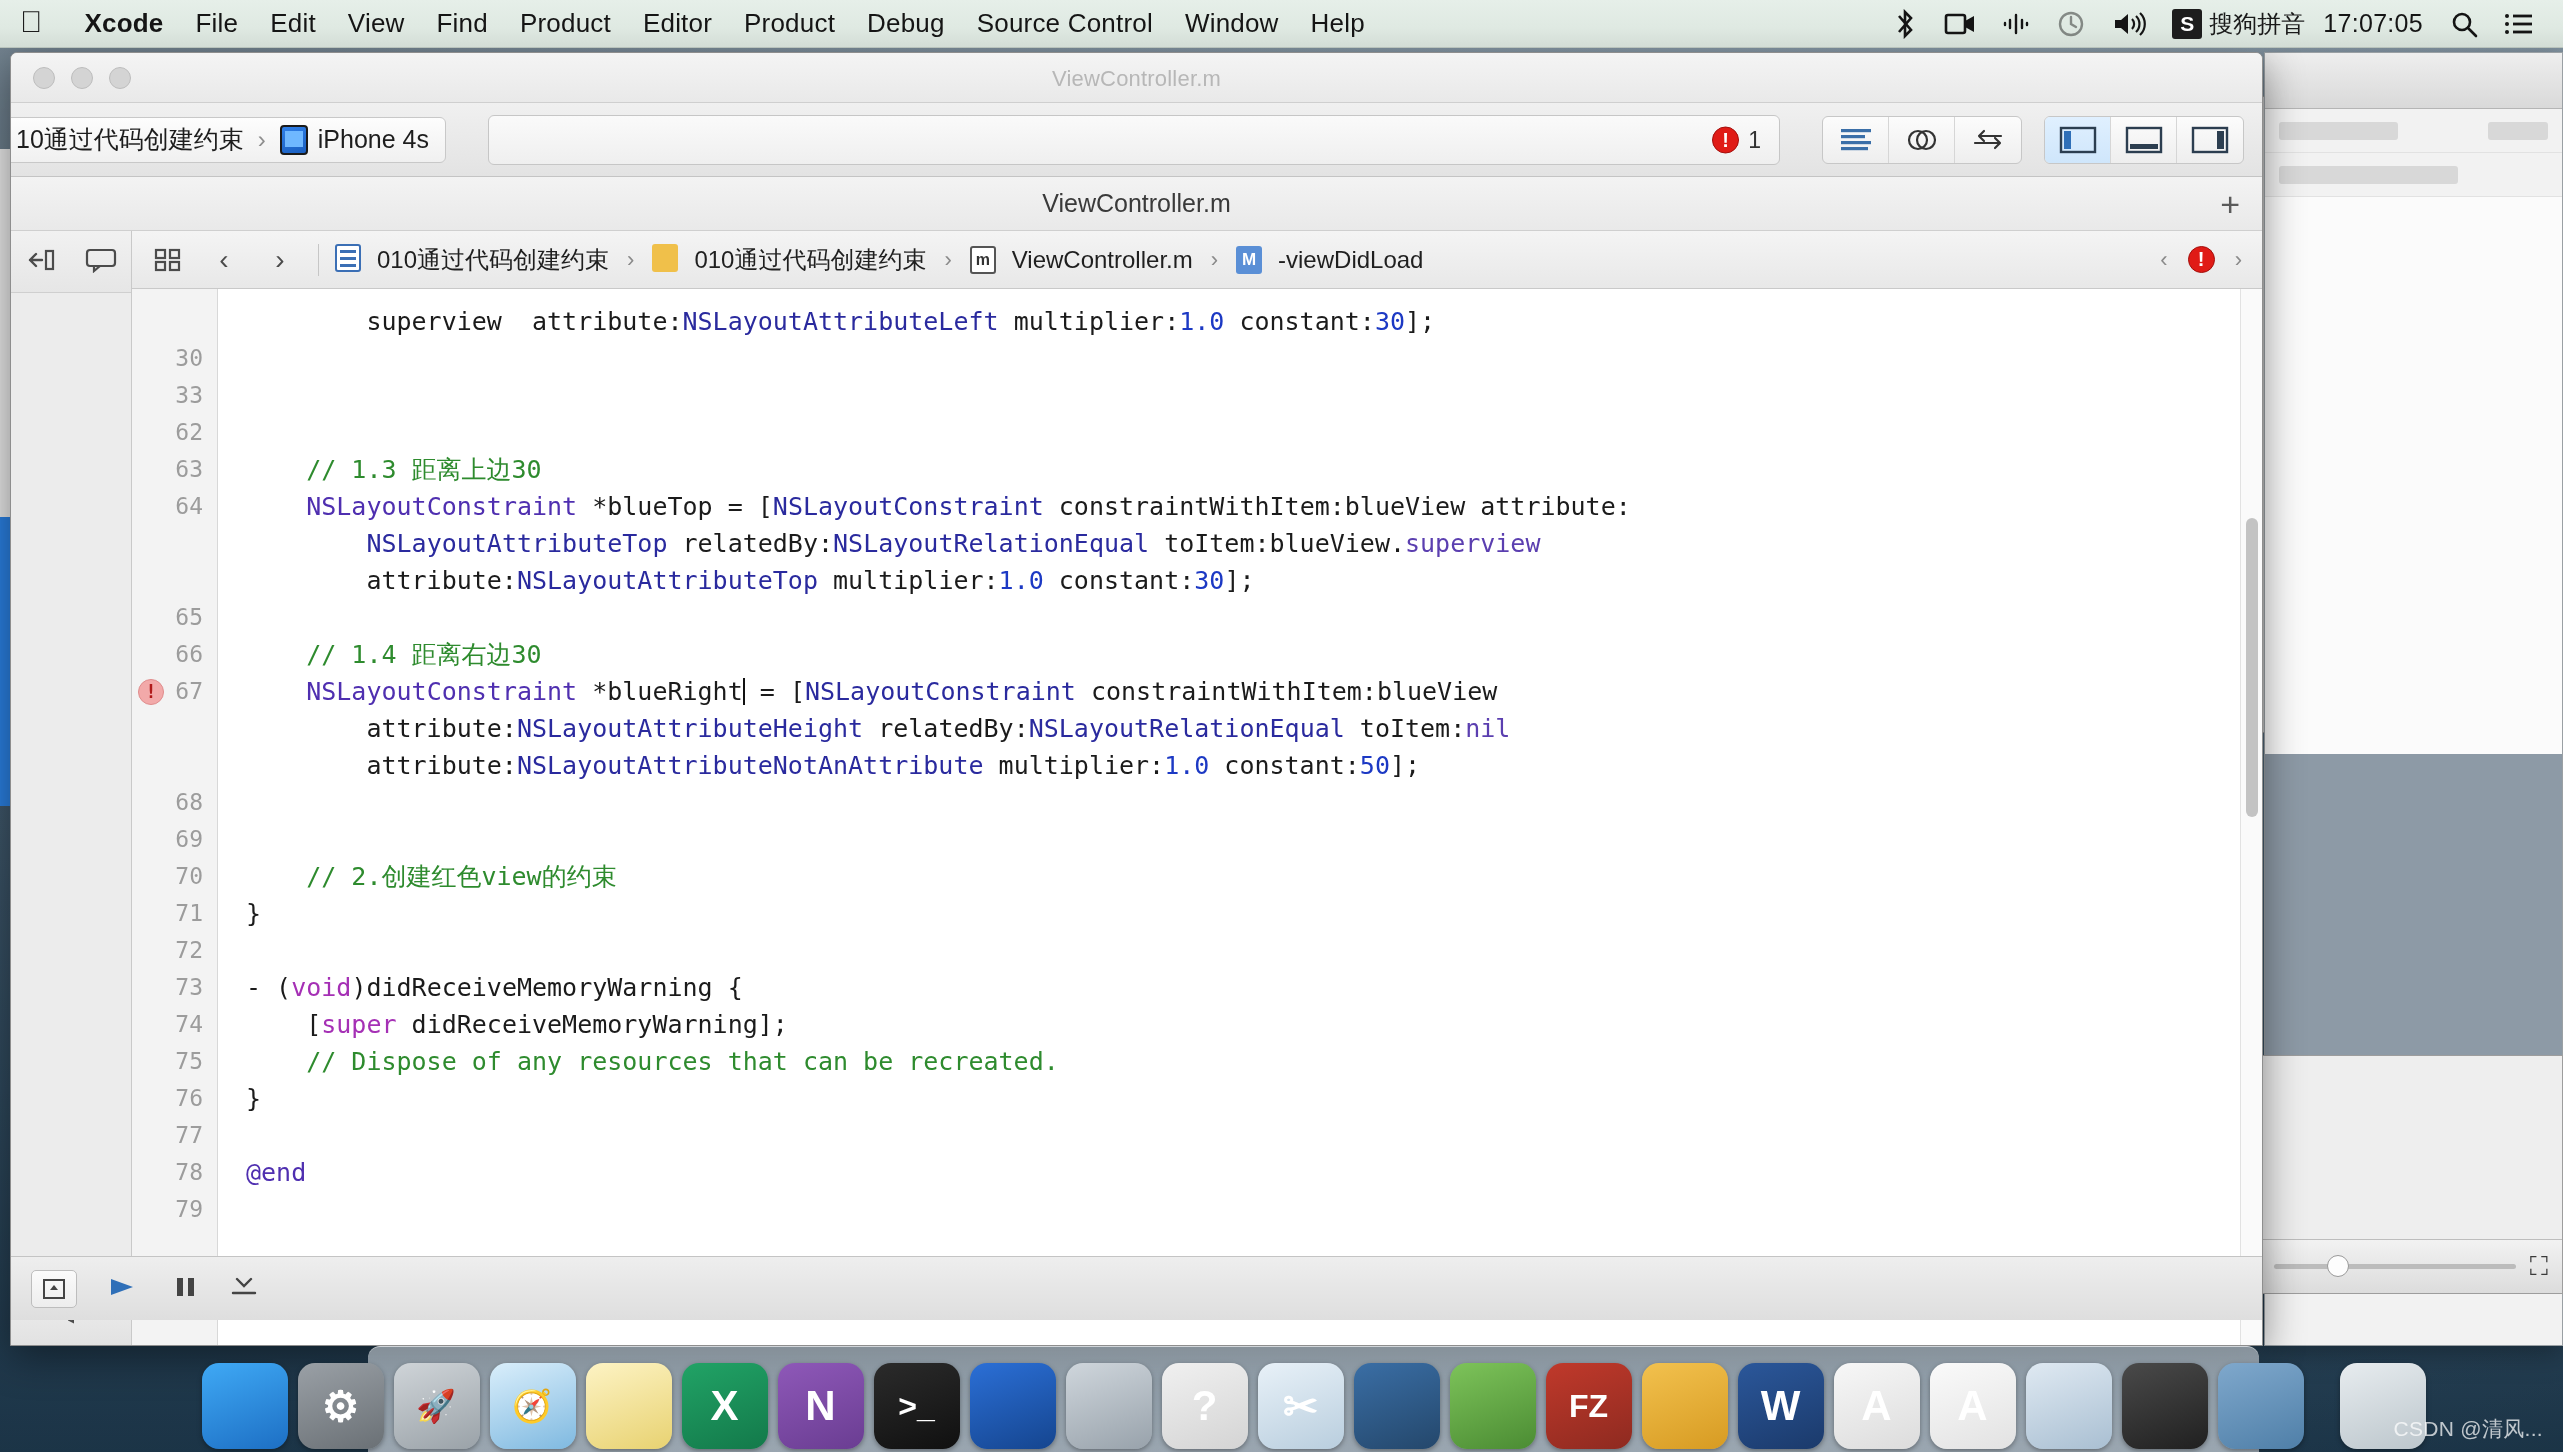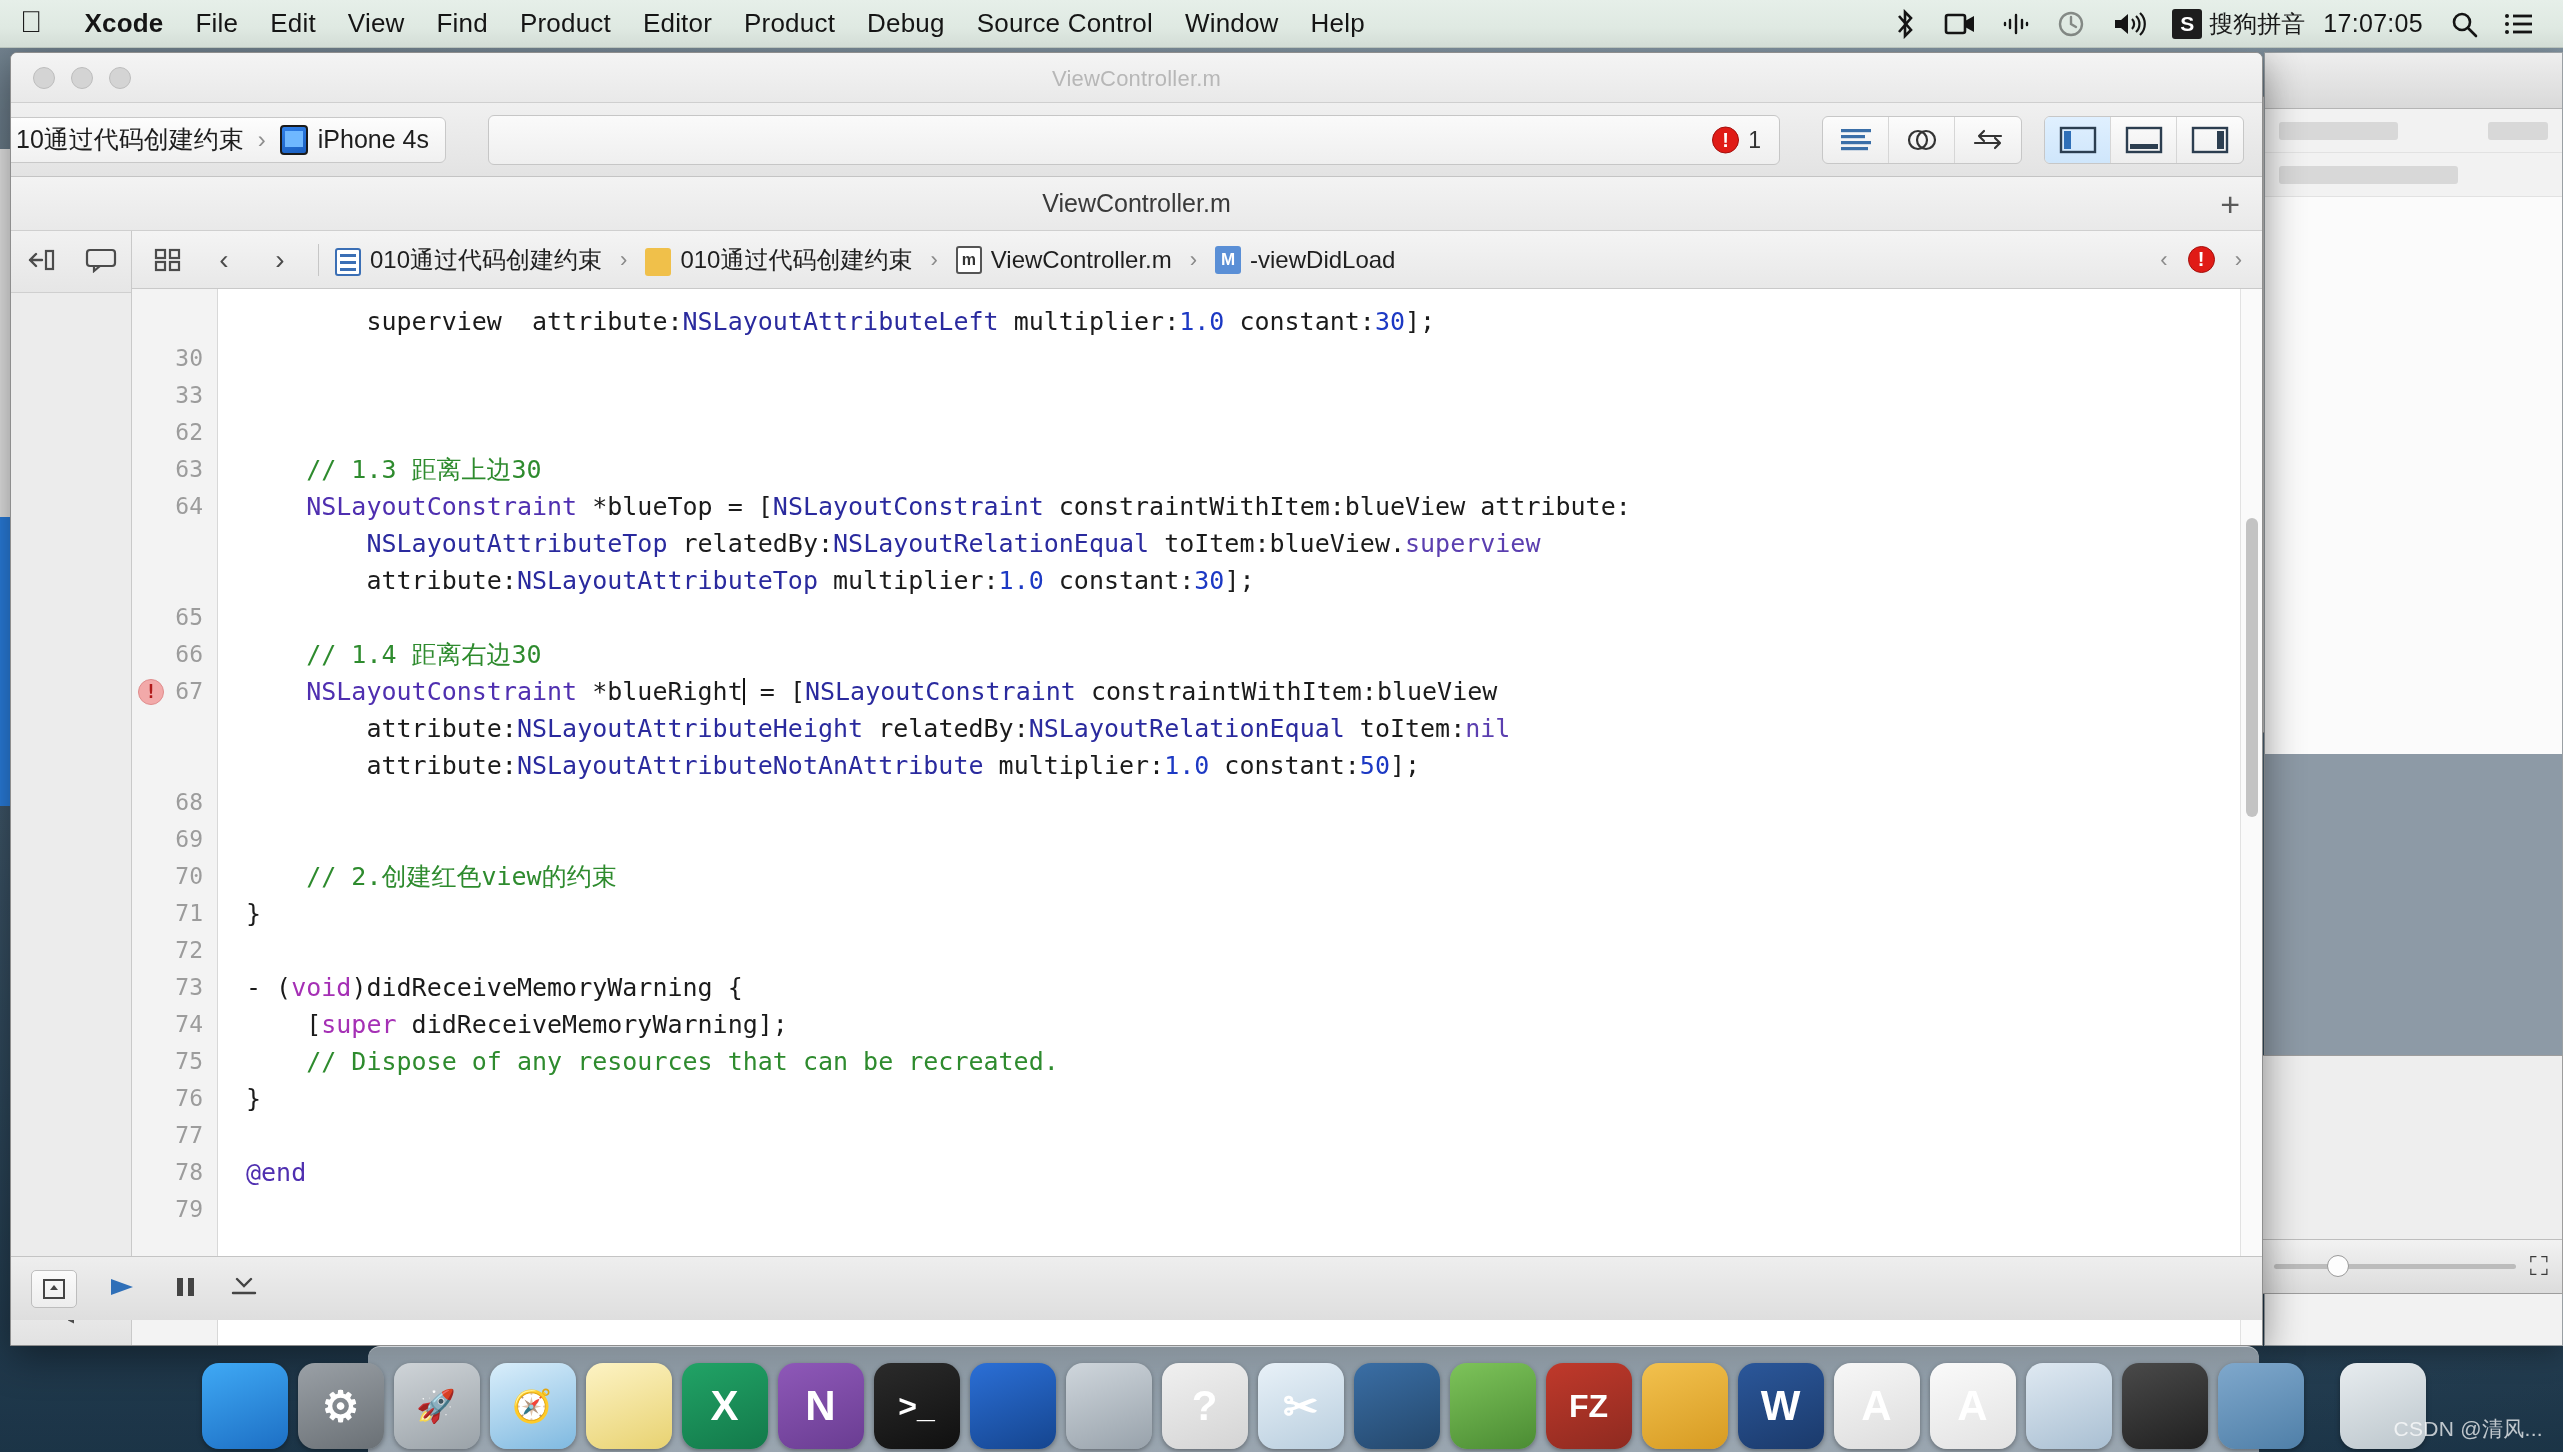--- a/index.html
+++ b/index.html
@@ -222,21 +222,21 @@
     height:58px; flex:0 0 58px;
     background:linear-gradient(180deg,#f4f4f4,#e8e8e8);
     border-bottom:1px solid #c9c9c9;
     display:flex; align-items:center; padding:0 14px; gap:12px;
   }
   .jb-icon-btn {
     width:44px; height:44px; display:flex; align-items:center; justify-content:center;
     color:#4b4b4b; font-size:28px;
   }
   .jb-divider { width:1px; height:32px; background:#c6c6c6; margin:0 4px; }
-  .crumb { display:flex; align-items:flex-end; gap:9px; }
+  .crumb { display:flex; align-items:flex-start; gap:16px; }
   .crumb-label { font-size:24px; color:#1f1f1f; white-space:nowrap; }
   .crumb-chev { font-size:22px; color:#8a8a8a; padding:0 6px; }
   .ci { width:26px; height:28px; border-radius:3px; flex:0 0 auto; }
   .ci-proj { background:#ffffff; border:2px solid #3b6fb5; position:relative; }
   .ci-proj:after{ content:""; position:absolute; left:3px; top:4px; right:3px; height:3px; background:#3b6fb5; box-shadow:0 7px 0 #3b6fb5, 0 14px 0 #3b6fb5;}
   .ci-folder { background:#f0c04a; border-radius:3px; }
   .ci-m { background:#ffffff; border:2px solid #555; font-size:16px; color:#333;
           display:flex; align-items:center; justify-content:center; font-weight:bold;}
   .ci-mbadge { background:#5a8fd6; color:#fff; font-size:17px; font-weight:bold;
           display:flex; align-items:center; justify-content:center; border-radius:3px; }

